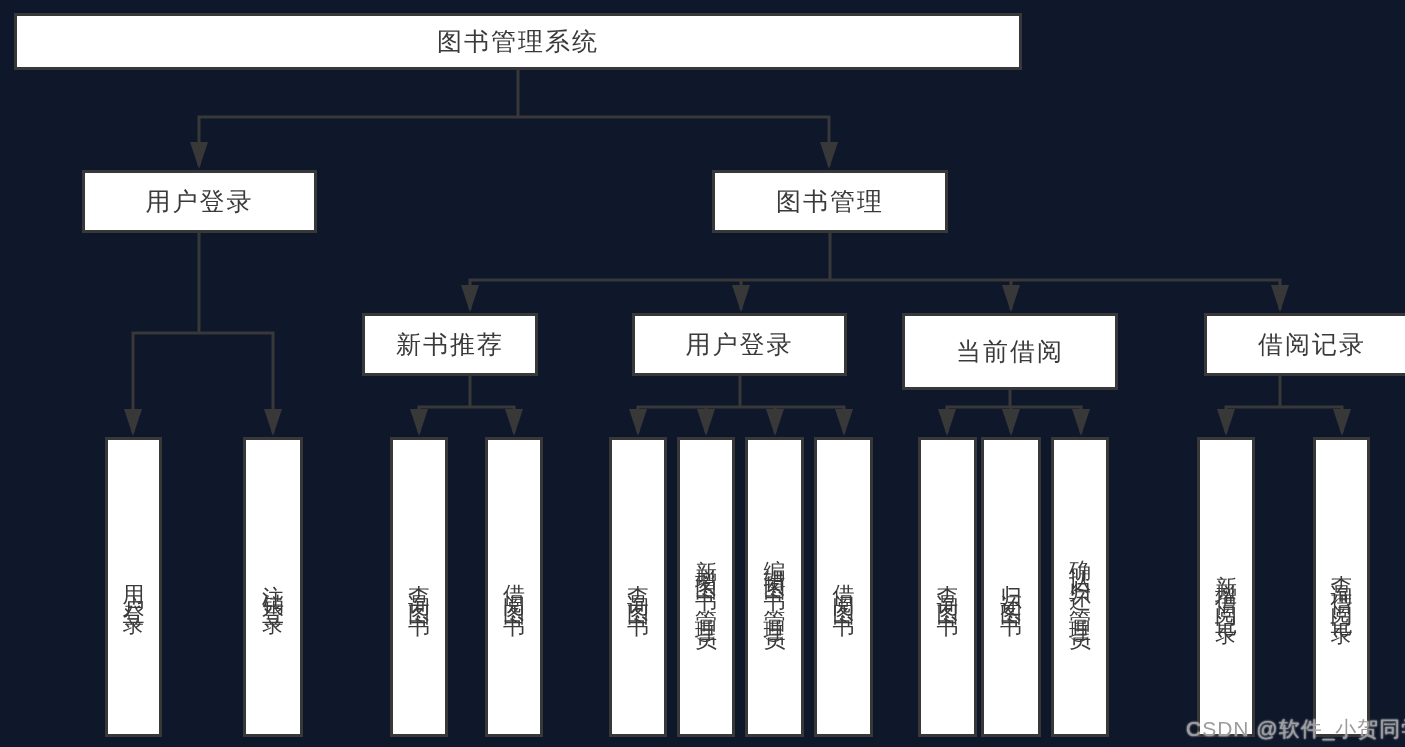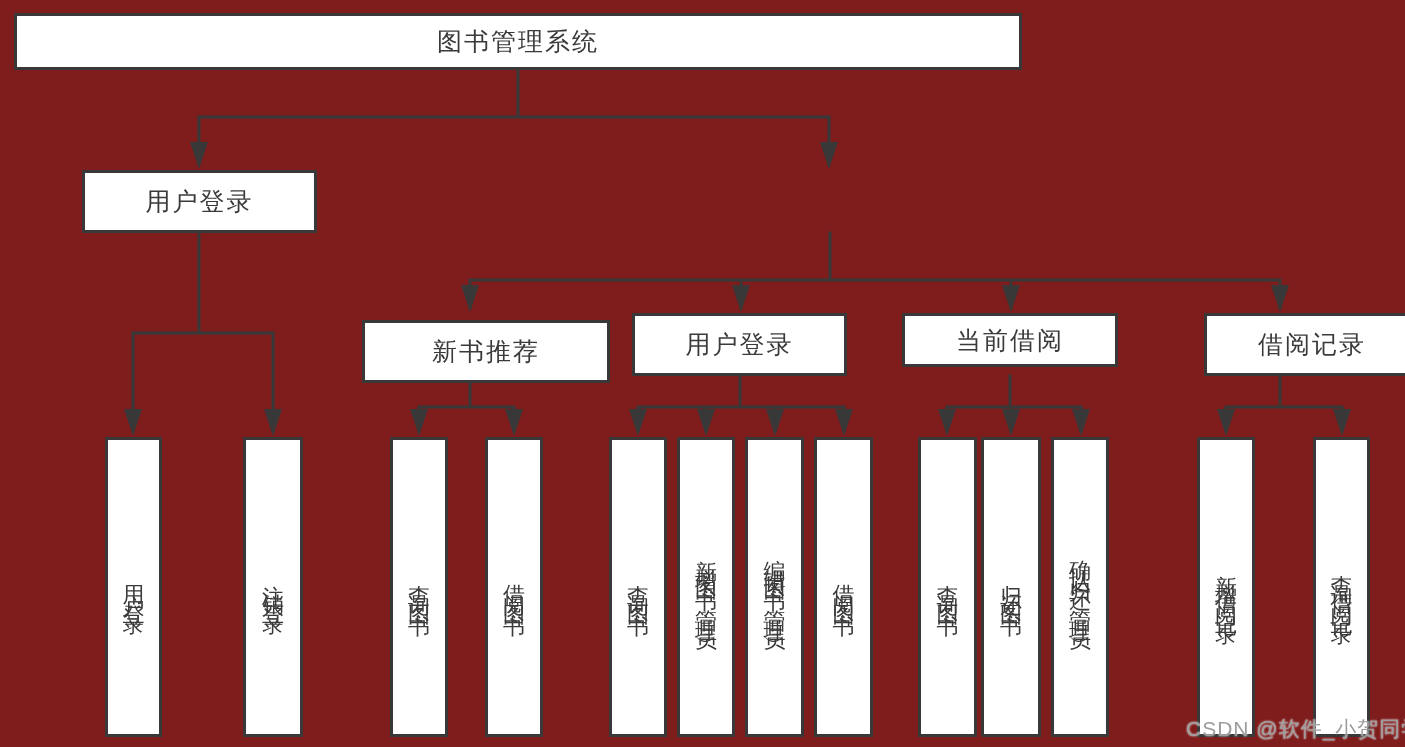--- a/index.html
+++ b/index.html
@@ -1,19 +1,19 @@
 <!DOCTYPE html>
 <html><head>
 <meta charset="utf-8">
 <style>
   html,body{margin:0;padding:0;background:#ffffff;}
   #stage{
     position:relative;
     width:1405px;height:747px;
-    background:#7f1d1d;
+    background:#0f172a;
     font-family:"Liberation Sans","DejaVu Sans",sans-serif;
     overflow:hidden;
   }
   #connectors{position:absolute;left:0;top:0;width:1405px;height:747px;}
   .node{
     position:absolute;
     box-sizing:border-box;
     border:3px solid #383838;
     background:#ffffff;
     display:flex;align-items:center;justify-content:center;
@@ -84,28 +84,31 @@
     </g>
   </svg>
 
   <div class="node hnode" style="left:14px;top:13px;width:1008px;height:57px">
     <span>图书管理系统</span>
   </div>
 
   <div class="node hnode" style="left:82px;top:170px;width:235px;height:63px">
     <span>用户登录</span>
   </div>
+  <div class="node hnode" style="left:712px;top:170px;width:236px;height:63px">
+    <span>图书管理</span>
+  </div>
 
-  <div class="node hnode" style="left:362px;top:320px;width:248px;height:63px">
+  <div class="node hnode" style="left:362px;top:313px;width:176px;height:63px">
     <span>新书推荐</span>
   </div>
   <div class="node hnode" style="left:632px;top:313px;width:215px;height:63px">
     <span>用户登录</span>
   </div>
-  <div class="node hnode" style="left:902px;top:313px;width:216px;height:54px">
+  <div class="node hnode" style="left:902px;top:313px;width:216px;height:77px">
     <span>当前借阅</span>
   </div>
   <div class="node hnode" style="left:1204px;top:313px;width:216px;height:63px">
     <span>借阅记录</span>
   </div>
 
   <div class="node leaf" style="left:105px;width:57px">
     <span class="vtext">用户登录</span>
   </div>
   <div class="node leaf" style="left:243px;width:60px">

